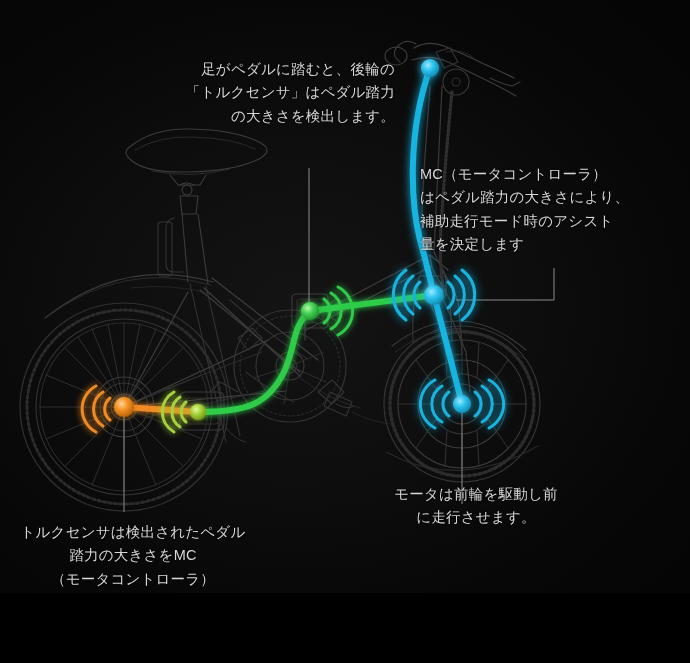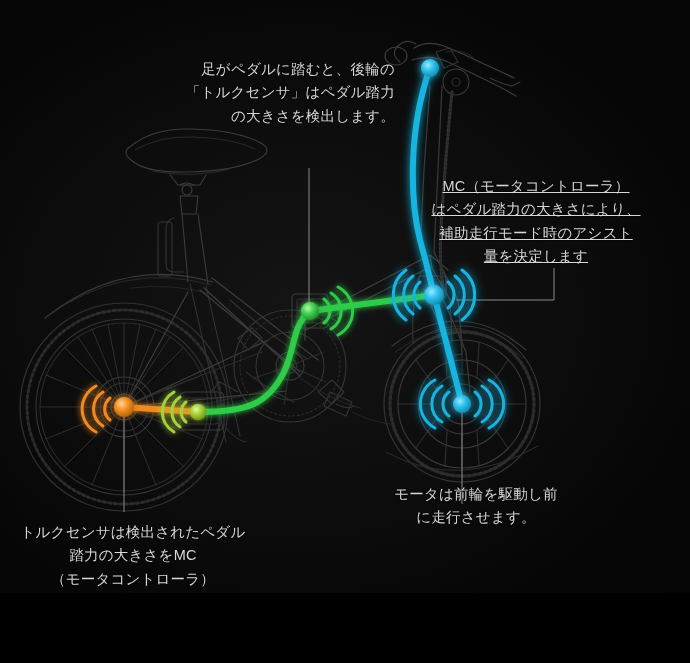--- a/index.html
+++ b/index.html
@@ -29,21 +29,21 @@
     color: #d8d8d8;
     font-size: 14.5px;
     line-height: 1.62;
     letter-spacing: 0.2px;
     white-space: pre-line;
     text-shadow: 0 0 2px rgba(0,0,0,0.9);
   }
   .ca-right { text-align: right; }
   .ca-center { text-align: center; }
   #callout-pedal-sensor { left: 180px; top: 58px; width: 215px; text-align: right; }
-  #callout-mc          { left: 420px; top: 175px; width: 232px; text-align: center; text-decoration: underline; }
+  #callout-mc          { left: 420px; top: 163px; width: 232px; text-align: left; }
   #callout-torque      { left: 8px;  top: 521px; width: 250px; text-align: center; }
   #callout-motor       { left: 366px; top: 483px; width: 220px; text-align: center; }
 </style>
 </head>
 <body>
 
 <div id="stage">
 
   <svg id="artwork" viewBox="0 0 690 663">
     <defs>

